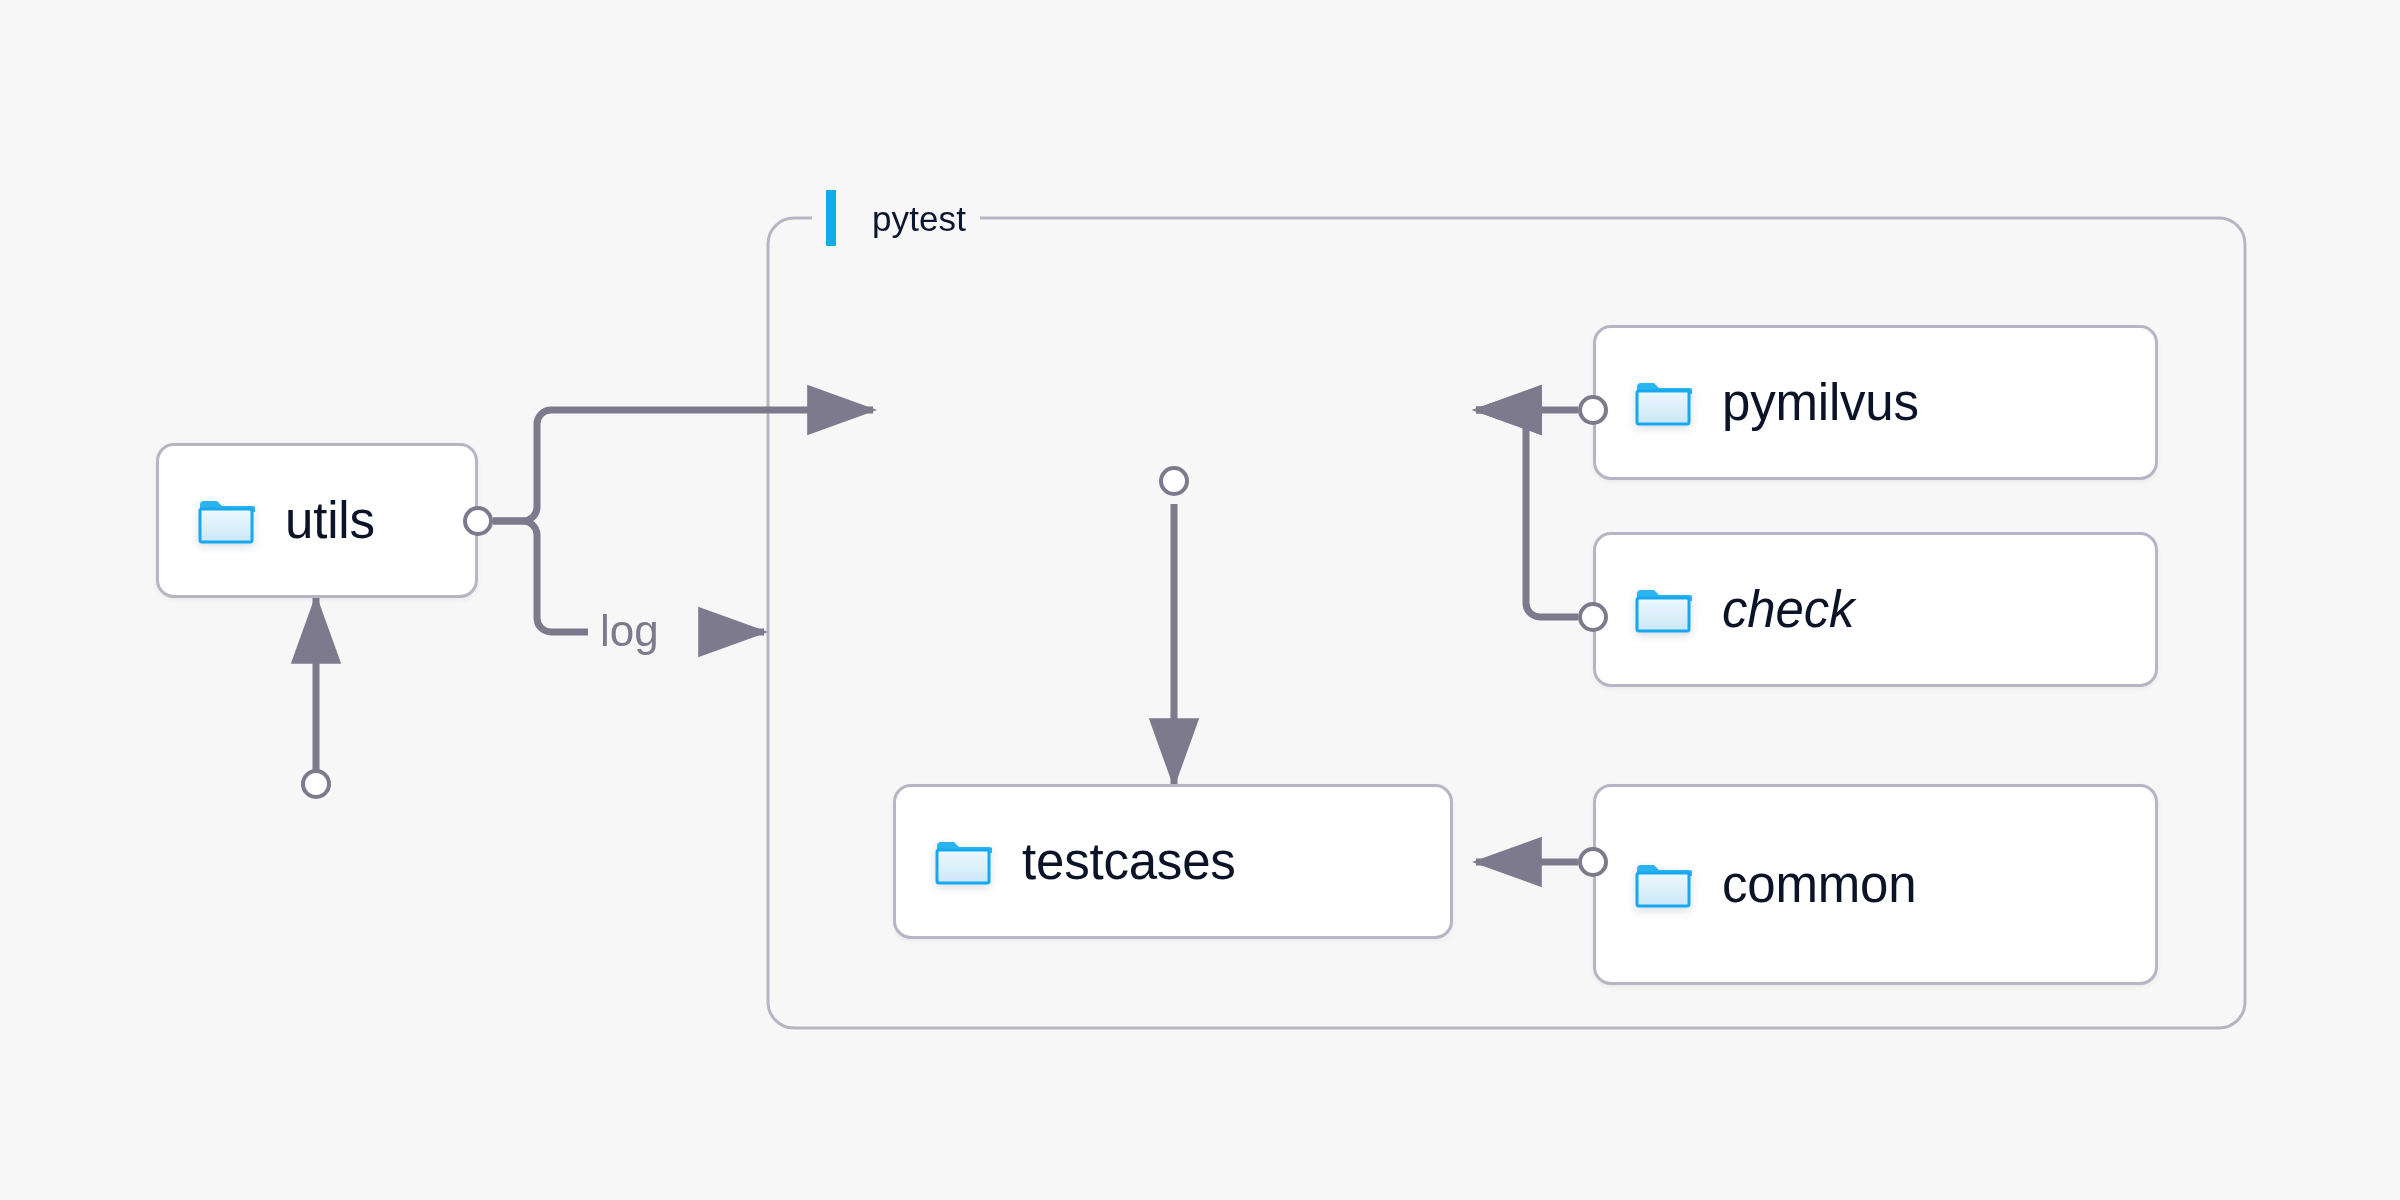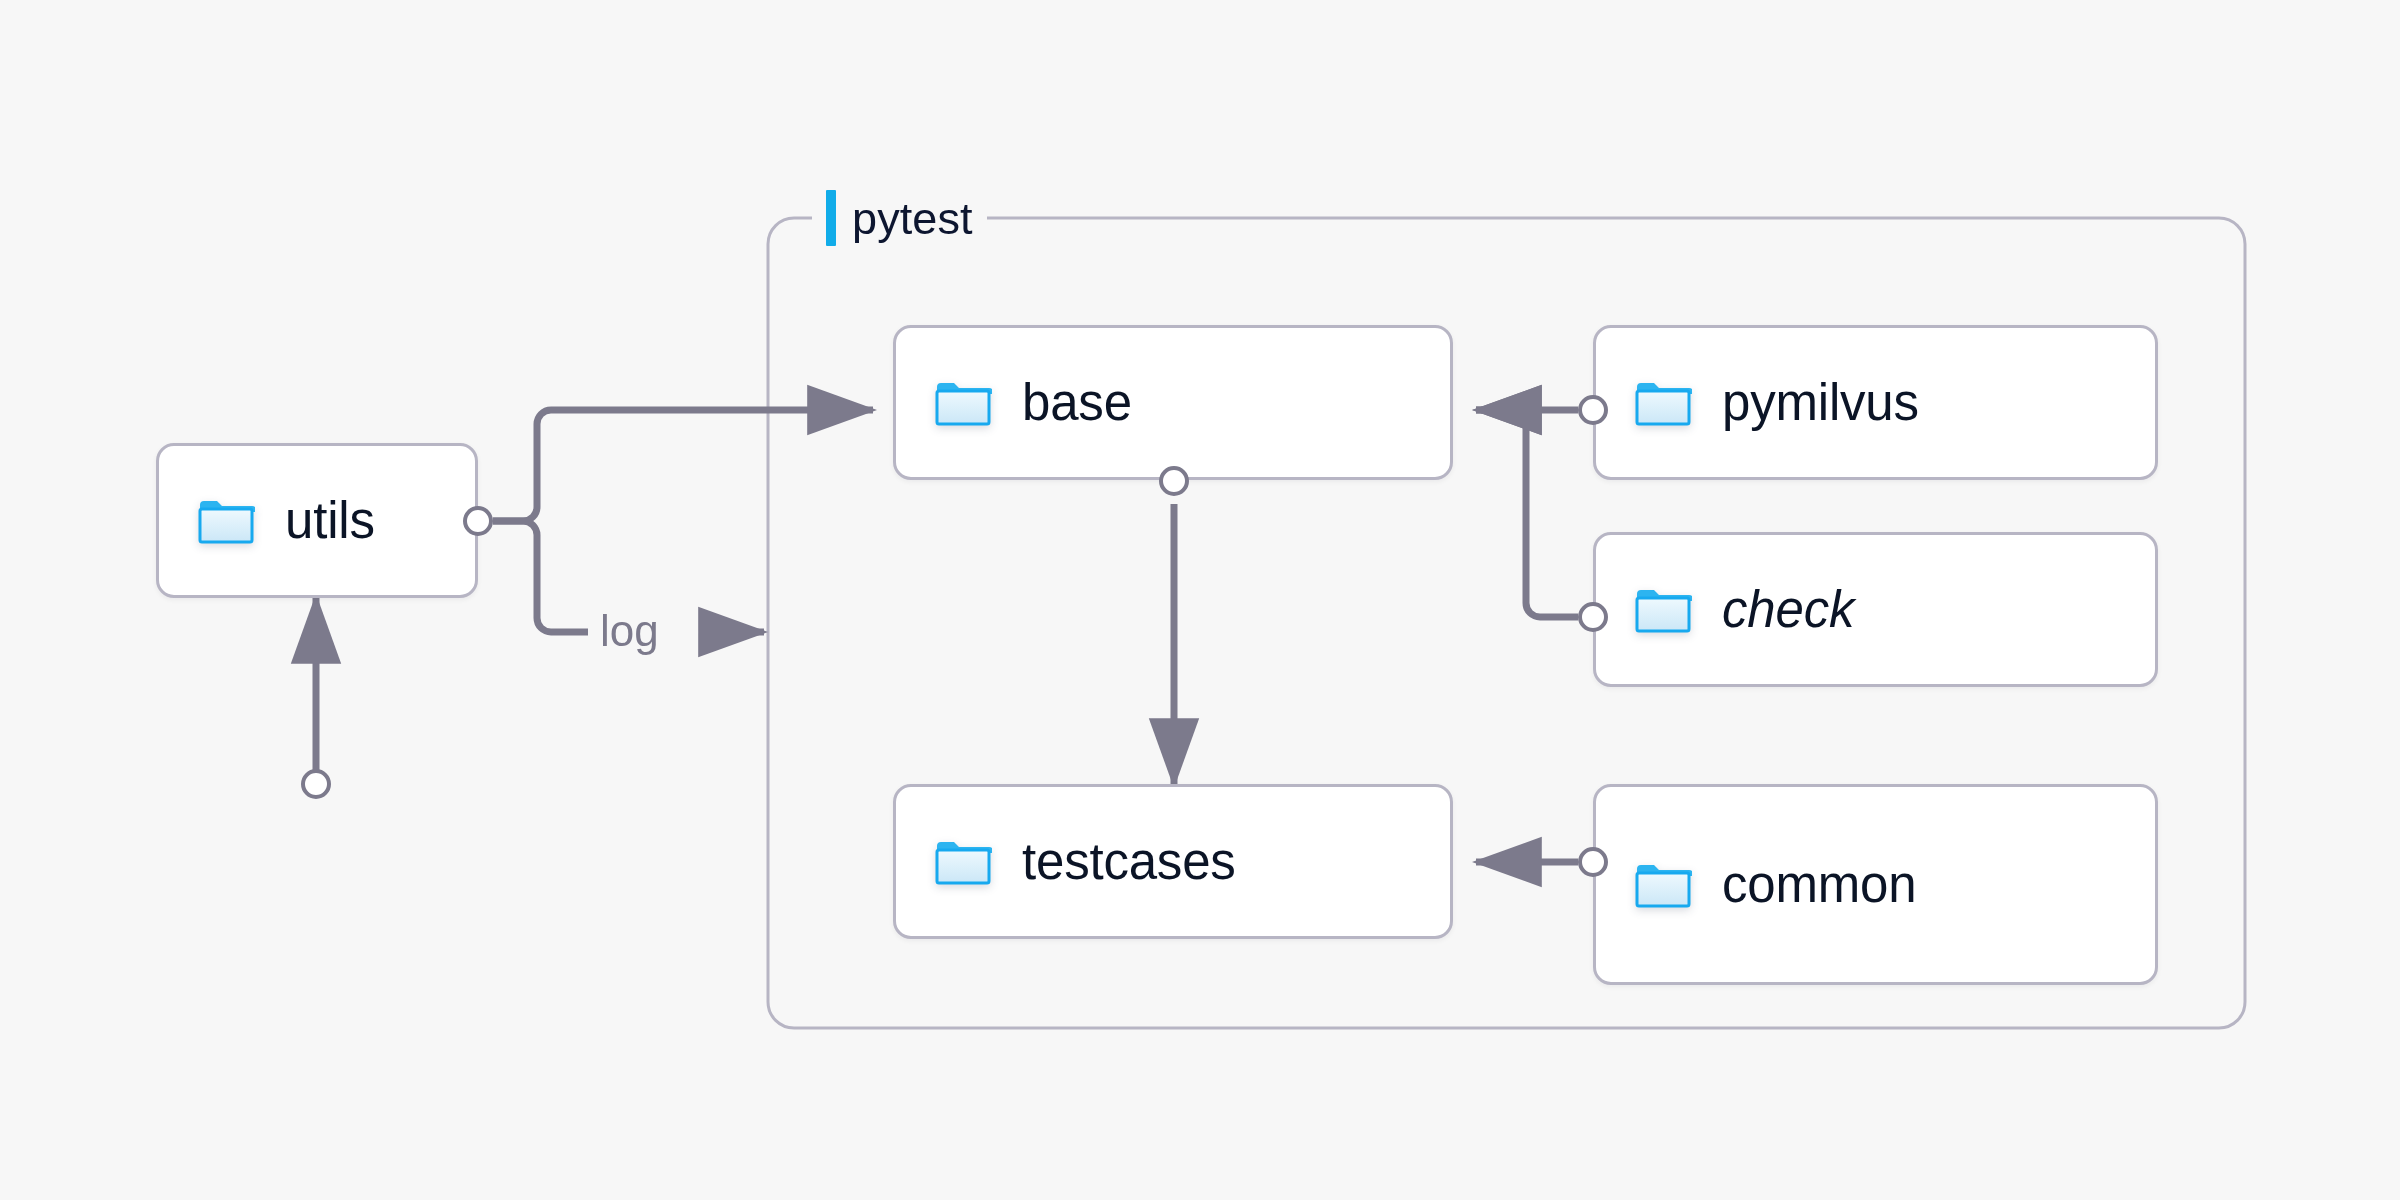--- a/index.html
+++ b/index.html
@@ -36,25 +36,26 @@
     height: 56px;
   }
   .group-label .bar {
     width: 10px;
     height: 56px;
     background: #11ace9;
     border-radius: 1px;
     flex: 0 0 auto;
   }
   .group-label .gtext {
-    font-size: 45px;
+    font-size: 35px;
     color: #0d1630;
     letter-spacing: .1px;
     white-space: nowrap;
     line-height: 1;
+    margin-left: 20px;
   }
 
   
   .node {
     position: absolute;
     box-sizing: border-box;
     background: #ffffff;
     border: 3px solid #b7b5c4;
     border-radius: 18px;
     display: flex;
@@ -169,29 +170,20 @@
         <path d="M3 9 a4 4 0 0 1 4-4 h13 l5 5 h30 a4 4 0 0 1 4 4 v2 H3 Z" fill="#2cb4f0"></path>
         <rect x="3" y="13" width="52" height="33" rx="2" fill="url(#folderGrad)" stroke="#17a9ef" stroke-width="3"></rect>
       </svg>
       <span class="label">utils</span>
     </div>
   </div>
   <div class="port" style="left:463px; top:506px;"></div>
 
   <div class="port" style="left:301px; top:769px;"></div>
 
-  <div class="node" style="left:893px; top:325px; width:560px; height:155px;">
-    <div class="inner">
-      <svg class="folder-icon" viewBox="0 0 58 50">
-        <path d="M3 9 a4 4 0 0 1 4-4 h13 l5 5 h30 a4 4 0 0 1 4 4 v2 H3 Z" fill="#2cb4f0"></path>
-        <rect x="3" y="13" width="52" height="33" rx="2" fill="url(#folderGrad)" stroke="#17a9ef" stroke-width="3"></rect>
-      </svg>
-      <span class="label">base</span>
-    </div>
-  </div>
   <div class="port" style="left:1159px; top:466px;"></div>
 
   <div class="node" style="left:893px; top:784px; width:560px; height:155px;">
     <div class="inner">
       <svg class="folder-icon" viewBox="0 0 58 50">
         <path d="M3 9 a4 4 0 0 1 4-4 h13 l5 5 h30 a4 4 0 0 1 4 4 v2 H3 Z" fill="#2cb4f0"></path>
         <rect x="3" y="13" width="52" height="33" rx="2" fill="url(#folderGrad)" stroke="#17a9ef" stroke-width="3"></rect>
       </svg>
       <span class="label">testcases</span>
     </div>

